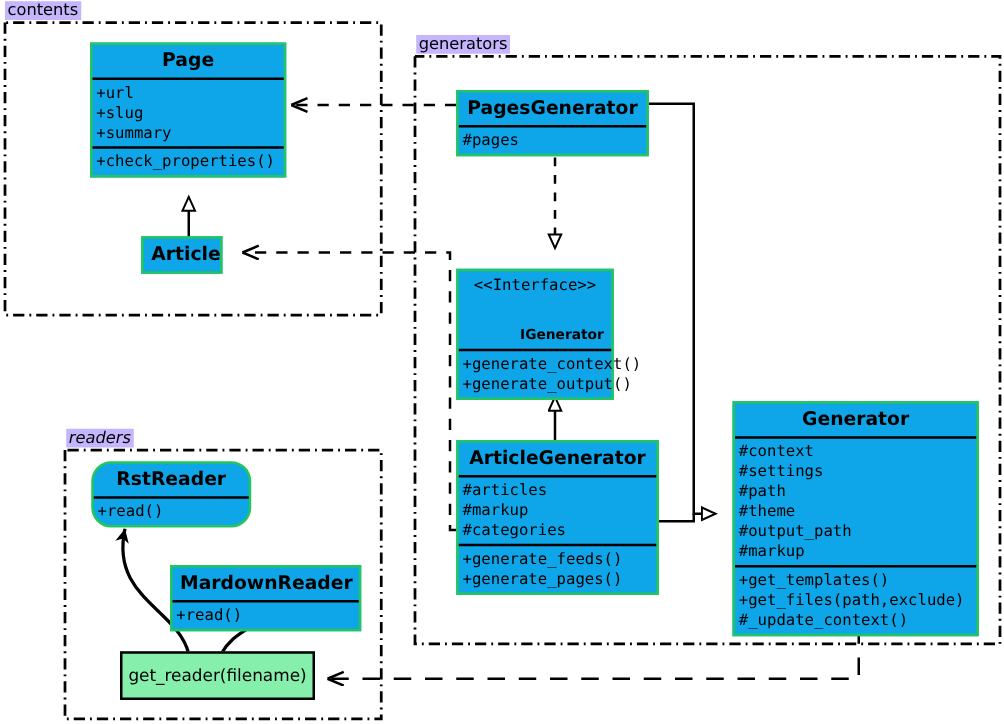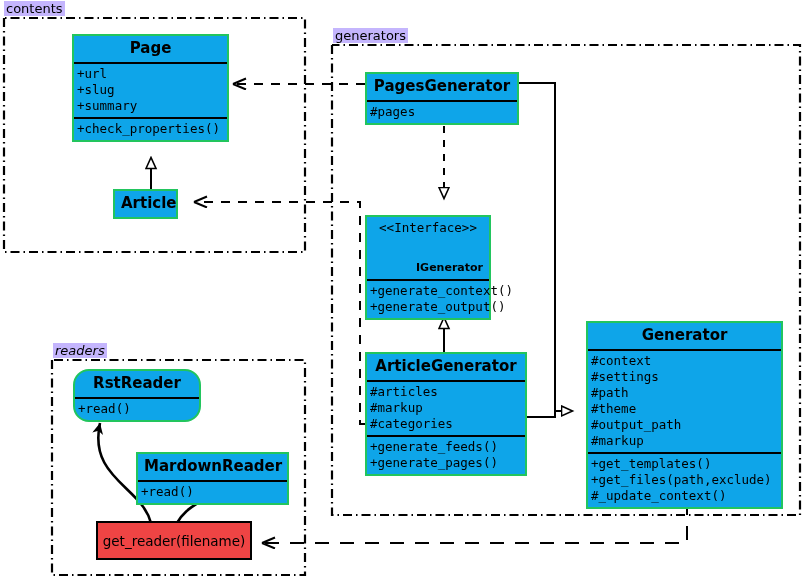--- a/index.html
+++ b/index.html
@@ -68,21 +68,21 @@
     font-size: 12.5px;
     line-height: 1.28;
     padding: 0 2px 0 3px;
     color: #000;
     white-space: nowrap;
   }
   .plain-box {
     position: absolute;
     box-sizing: border-box;
     border: 2px solid #000;
-    background: #ef4444;
+    background: #86efac;
     z-index: 5;
     display: flex;
     align-items: center;
     justify-content: center;
     font-size: 13.5px;
     color: #000;
   }
   
   .pkg-label {
     position: absolute;

